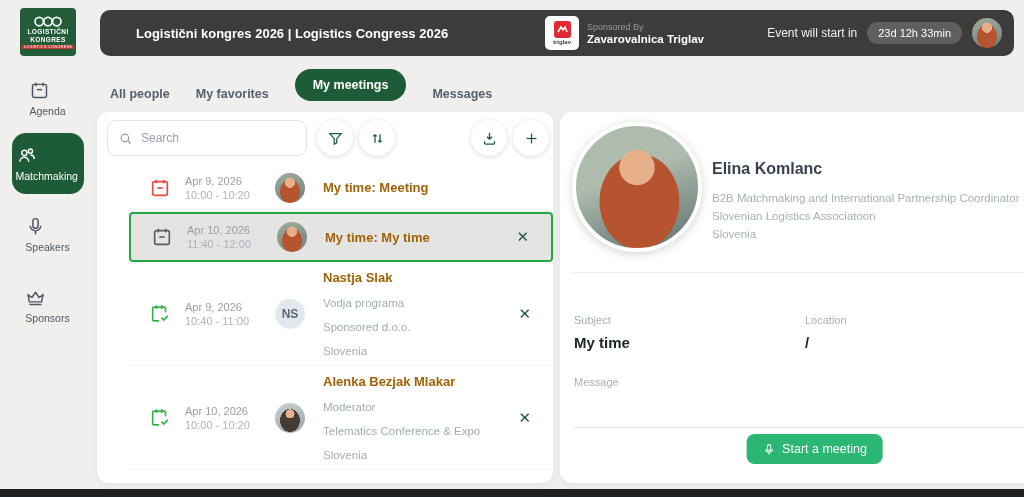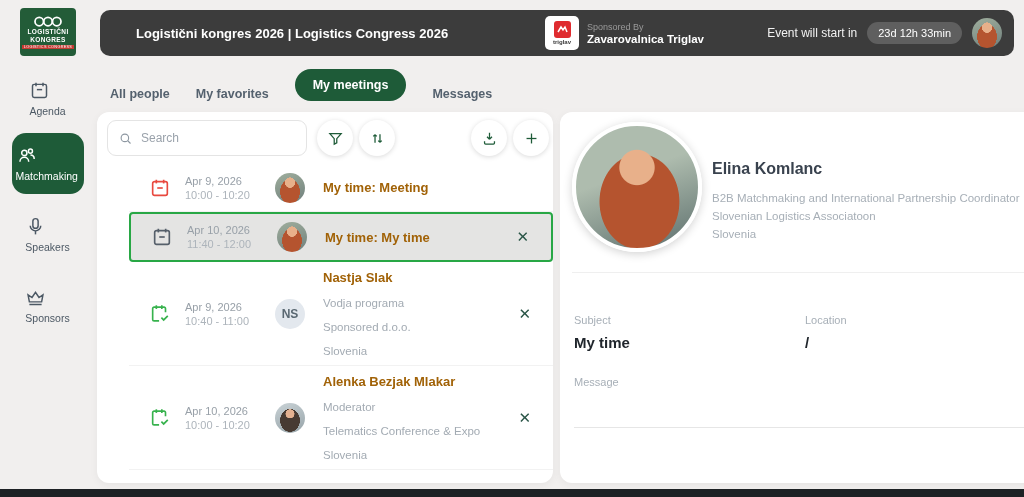--- a/index.html
+++ b/index.html
@@ -323,16 +323,24 @@
     </div>
     <div class="f-location">
       <div class="f-label">Location</div>
       <div class="f-value">/</div>
     </div>
     <div class="f-message">
       <div class="f-label">Message</div>
       <div class="msg-line"></div>
     </div>
 
+    <button class="start-btn">
+      <svg viewBox="0 0 24 24" fill="none" stroke="#fff" stroke-width="2">
+        <rect x="9" y="3" width="6" height="11" rx="3"></rect>
+          <path d="M6 11a6 6 0 0 0 12 0"></path>
+          <line x1="12" y1="17" x2="12" y2="21"></line>
+      </svg>
+      <span>Start a meeting</span>
+    </button>
   </div>
 
   <div class="bottom-strip"></div>
 </div>
 
 </body></html>

